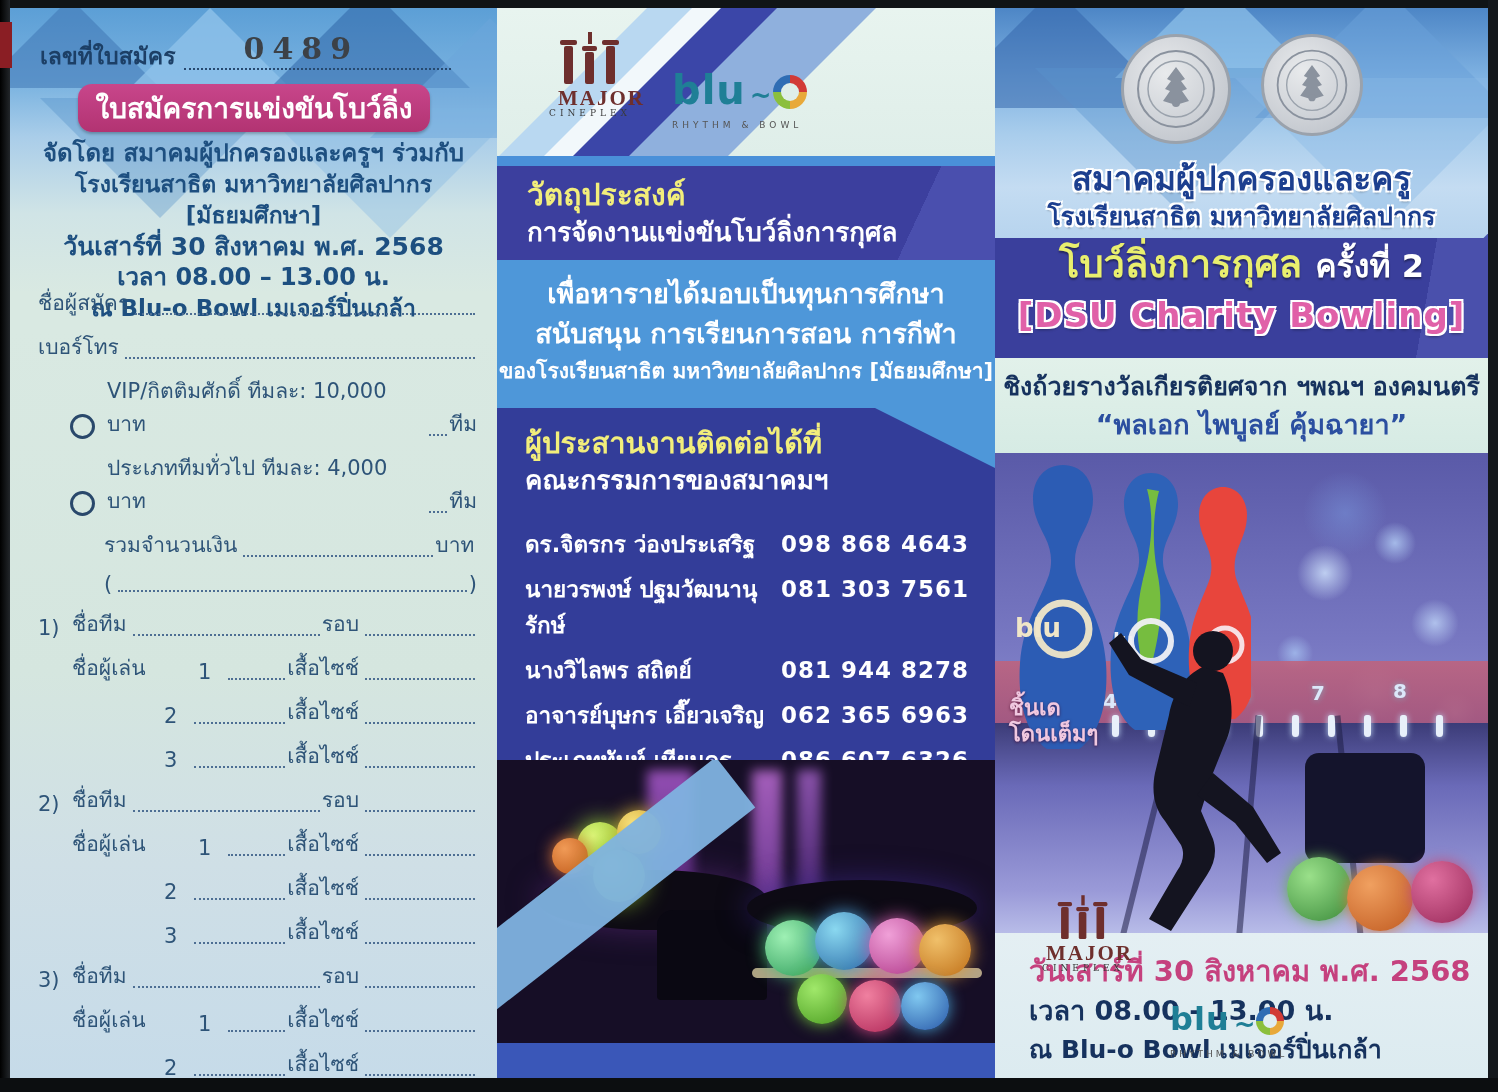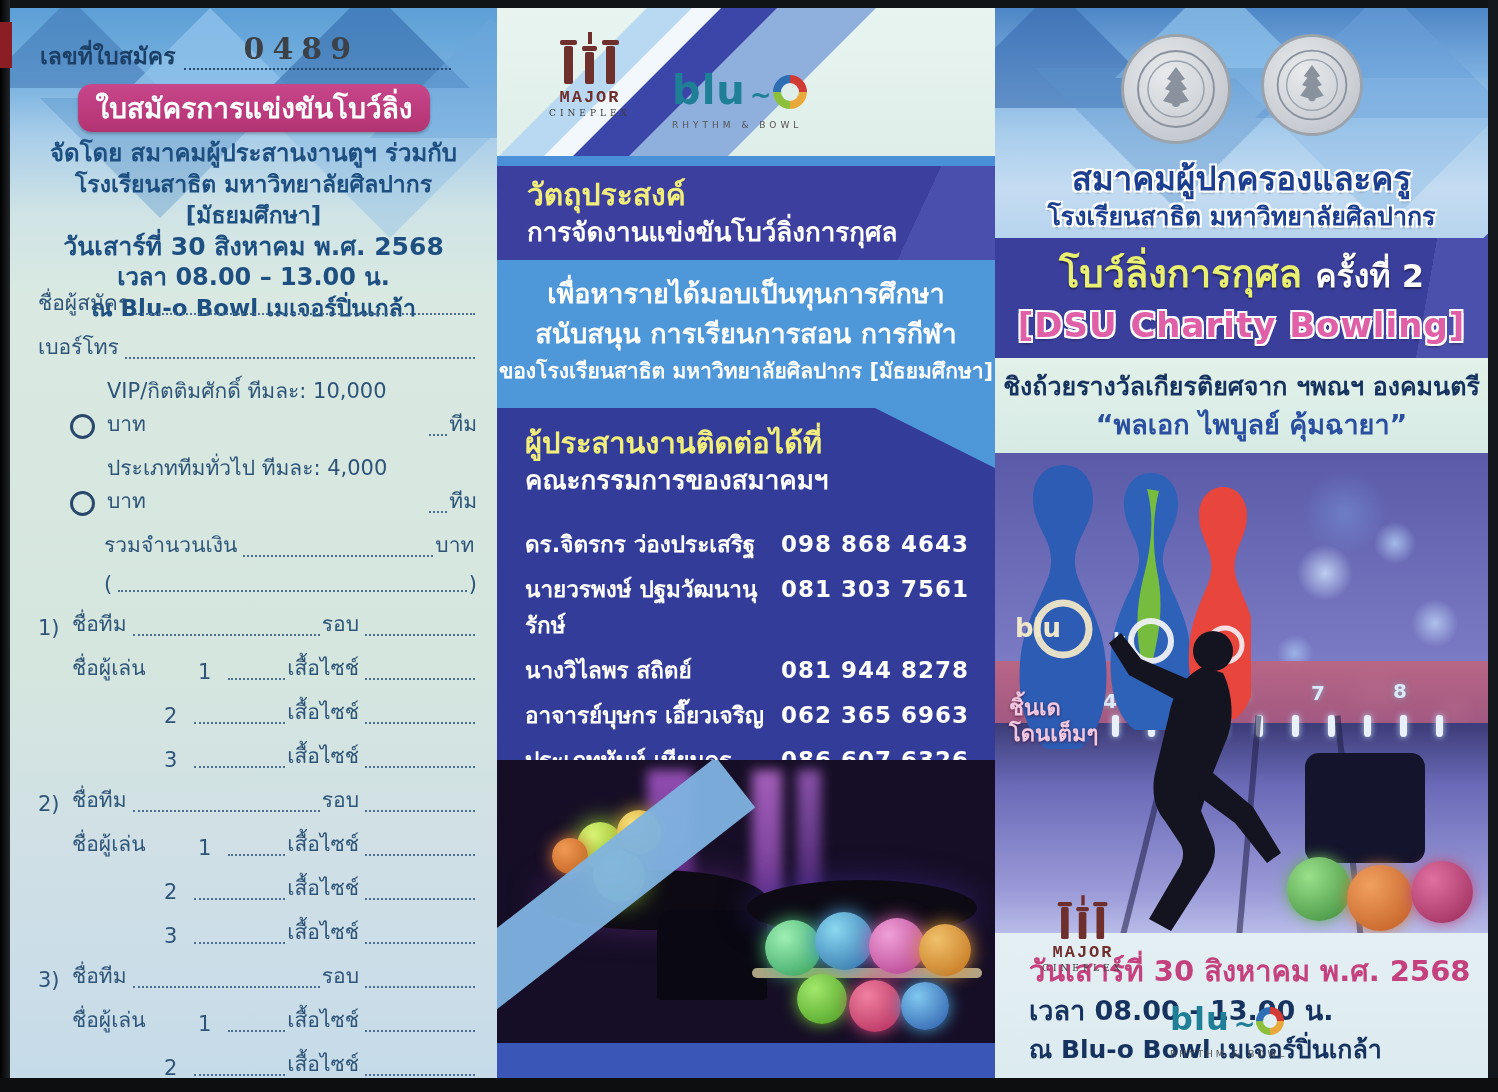--- a/index.html
+++ b/index.html
@@ -48,21 +48,21 @@
   
   .p-mid{left:497px;width:498px;background:#e4f1ec;}
   .m-top{position:relative;height:148px;background:linear-gradient(180deg,#e8f4ef,#dfeee9);overflow:hidden;}
   .ribbon{position:absolute;transform:rotate(45deg);transform-origin:top left;height:700px;top:-180px;}
   .rb1{left:330px;width:38px;background:#b9d8f1;}
   .rb2{left:375px;width:26px;background:#f2f8fb;}
   .rb3{left:404px;width:52px;background:#3b46a8;}
   .rb4{left:460px;width:70px;background:#8fb0dd;}
   .logo-major{position:absolute;left:38px;top:22px;width:110px;text-align:center;color:#6e2f2d;}
   .maj-mark{display:block;margin:0 auto;}
-  .maj-name{font-family:Liberation Mono, monospace;font-size:17px;font-weight:700;letter-spacing:2px;line-height:20px;}
+  .maj-name{font-family:Liberation Serif, serif;font-size:21px;font-weight:700;letter-spacing:2px;line-height:20px;text-align:right;}
   .maj-sub{font-family:"DejaVu Serif","Liberation Serif",serif;font-size:9px;letter-spacing:4px;color:#3a3a3a;}
   .logo-bluo{position:absolute;left:175px;top:62px;width:150px;}
   .bluo-line{display:flex;align-items:center;}
   .bluo-word{color:#1f7f96;font-size:40px;font-weight:700;letter-spacing:1px;line-height:38px;}
   .bluo-tilde{color:#1f7f96;font-size:26px;font-weight:700;margin:10px 1px 0 4px;}
   .bluo-ring{width:34px;height:34px;border-radius:50%;margin-top:4px;
     background:conic-gradient(#d23a36 0 90deg,#e8a93a 90deg 180deg,#8bbf3c 180deg 270deg,#2f6db4 270deg 360deg);position:relative;}
   .bluo-ring::after{content:"";position:absolute;left:8px;top:8px;width:18px;height:18px;border-radius:50%;background:#dfeee9;}
   .bluo-tag{font-size:9px;letter-spacing:4px;color:#555;margin-top:10px;}
   .m-stripe{height:10px;background:#4a90d9;}
@@ -114,21 +114,21 @@
   .rt5{border-width:150px 150px 0 150px;border-color:#8ab8e6 transparent transparent transparent;left:240px;top:70px;opacity:.4;}
   .r-ribbon{position:absolute;right:-140px;top:-40px;width:70px;height:420px;background:#3b46a8;transform:rotate(45deg);opacity:.9;}
   .seals{position:absolute;left:0;top:26px;width:100%;display:flex;justify-content:center;gap:30px;}
   .seal{border-radius:50%;background:radial-gradient(circle at 40% 35%,#e8eaec,#b9bec6);border:3px solid #9aa2ac;display:flex;align-items:center;justify-content:center;}
   .s1{width:104px;height:104px;}
   .s2{width:96px;height:96px;}
   .assoc1{position:absolute;left:0;top:144px;width:100%;text-align:center;color:#1c3f8f;font-size:33px;font-weight:700;
     text-shadow:-2px -2px 0 #fff,2px -2px 0 #fff,-2px 2px 0 #fff,2px 2px 0 #fff,0 3px 2px rgba(0,0,0,.25);}
   .assoc2{position:absolute;left:0;top:188px;width:100%;text-align:center;color:#1c3f8f;font-size:25px;font-weight:700;
     text-shadow:-2px -2px 0 #fff,2px -2px 0 #fff,-2px 2px 0 #fff,2px 2px 0 #fff,0 3px 2px rgba(0,0,0,.25);}
-  .r-title{height:120px;background:linear-gradient(100deg,#3a3f9c 86%,#4a50ac 86%);text-align:center;padding-top:10px;box-sizing:border-box;position:relative;overflow:hidden;}
+  .r-title{height:120px;background:linear-gradient(100deg,#3a3f9c 86%,#4a50ac 86%);text-align:center;box-sizing:border-box;position:relative;overflow:hidden;}
   .r-title-l1{font-size:38px;font-weight:700;line-height:52px;}
   .rt-yellow{color:#e9ef6e;text-shadow:0 2px 2px rgba(0,0,0,.4);}
   .rt-white{color:#fff;font-size:32px;text-shadow:0 2px 2px rgba(0,0,0,.4);}
   .r-title-l2{color:#e060a8;font-size:34px;font-weight:700;line-height:46px;letter-spacing:1px;
     text-shadow:-2px -2px 0 #fff,2px -2px 0 #fff,-2px 2px 0 #fff,2px 2px 0 #fff,0 3px 3px rgba(0,0,0,.35);}
   .r-trophy{height:95px;background:linear-gradient(180deg,#e2f1ea,#d6ebe4);text-align:center;padding-top:10px;box-sizing:border-box;}
   .trophy1{color:#16325e;font-size:25px;font-weight:700;line-height:38px;}
   .trophy2{color:#2b4fa0;font-size:27px;font-weight:700;line-height:38px;margin-left:20px;}
   .r-photo{height:480px;position:relative;background:linear-gradient(180deg,#5a5aa8 0%,#7878c2 40%,#8a8ed0 60%,#9a9ede 100%);overflow:hidden;}
   .bokeh{position:absolute;inset:0;
@@ -191,21 +191,21 @@
     <div class="tri t6"></div>
   </div>
   <div class="reg-row">
     <span>เลขที่ใบสมัคร</span>
     <span class="reg-dots">
       <span class="reg-num">0489</span>
     </span>
   </div>
   <div class="banner">ใบสมัครการแข่งขันโบว์ลิ่ง</div>
   <div class="l-head">
-    <div class="lh1">จัดโดย สมาคมผู้ประสานงานตูฯ ร่วมกับ</div>
+    <div class="lh1">จัดโดย สมาคมผู้ปกครองและครูฯ ร่วมกับ</div>
     <div class="lh2">โรงเรียนสาธิต มหาวิทยาลัยศิลปากร [มัธยมศึกษา]</div>
     <div class="lh3">วันเสาร์ที่ 30 สิงหาคม พ.ศ. 2568</div>
     <div class="lh4">เวลา 08.00 – 13.00 น.</div>
     <div class="lh5">ณ Blu-o Bowl เมเจอร์ปิ่นเกล้า</div>
   </div>
 
   <div class="form">
     <div class="frow">
       <span>ชื่อผู้สมัคร</span>
       <span class="dots"></span>

